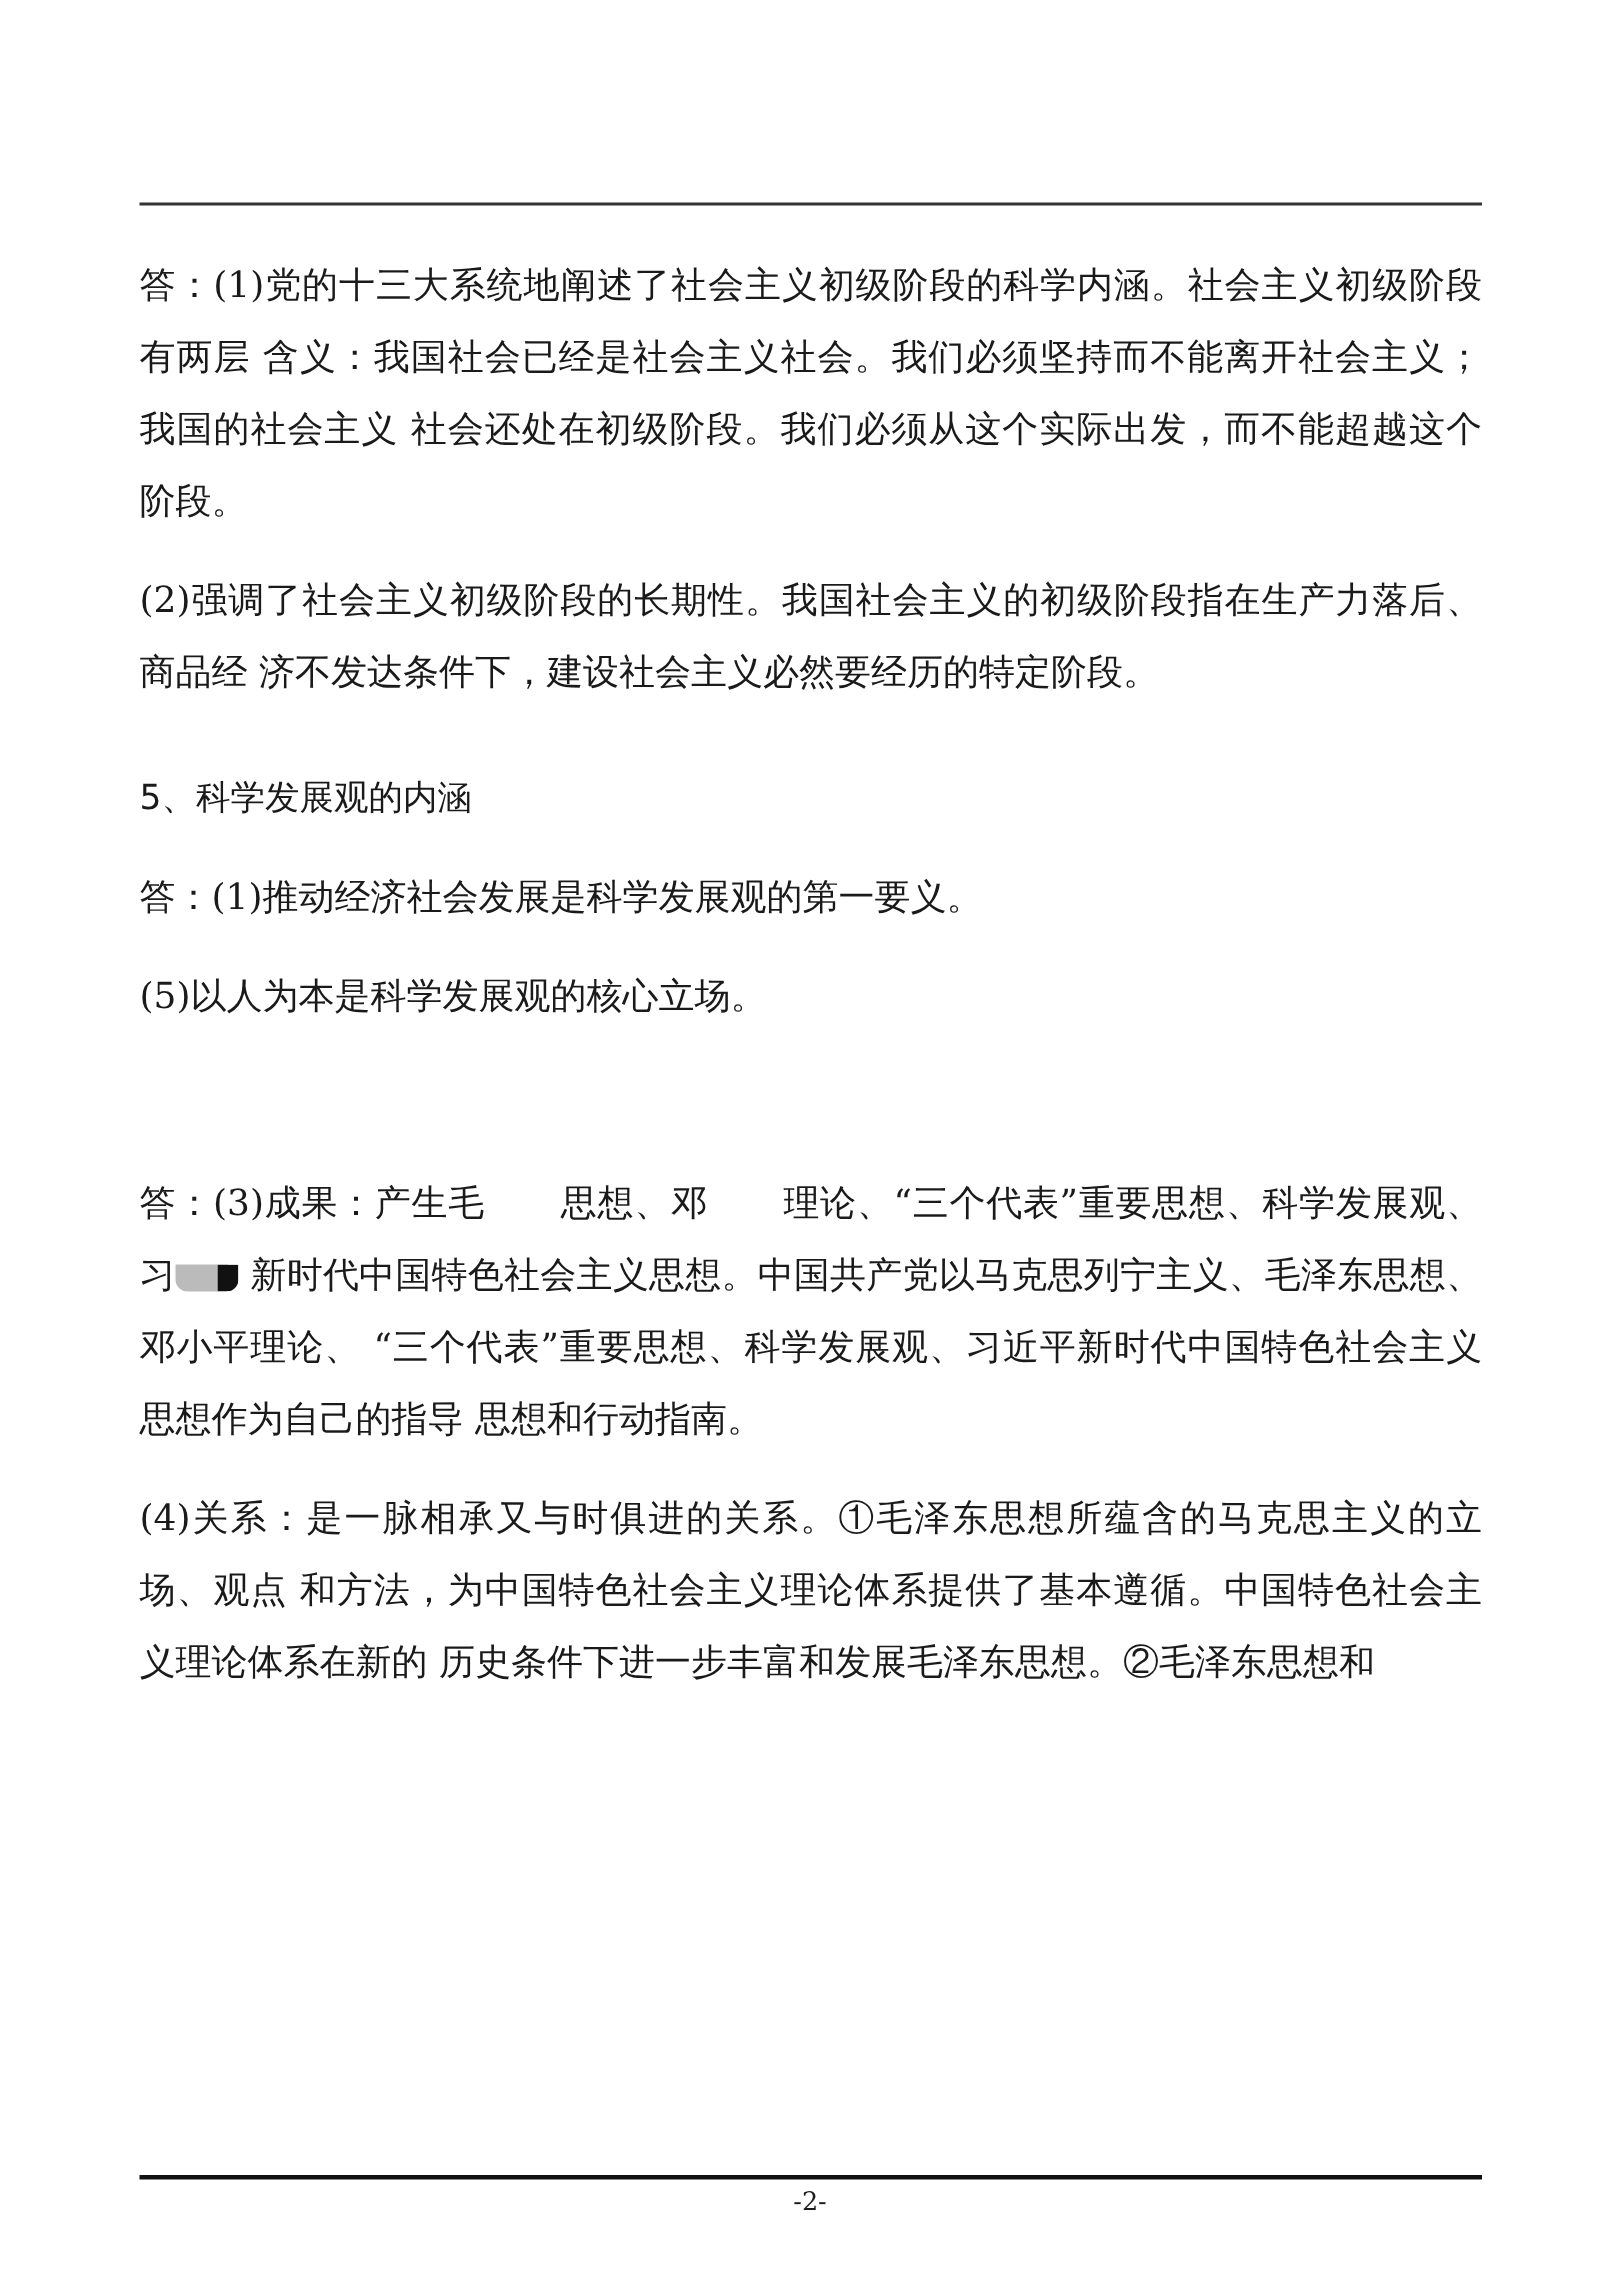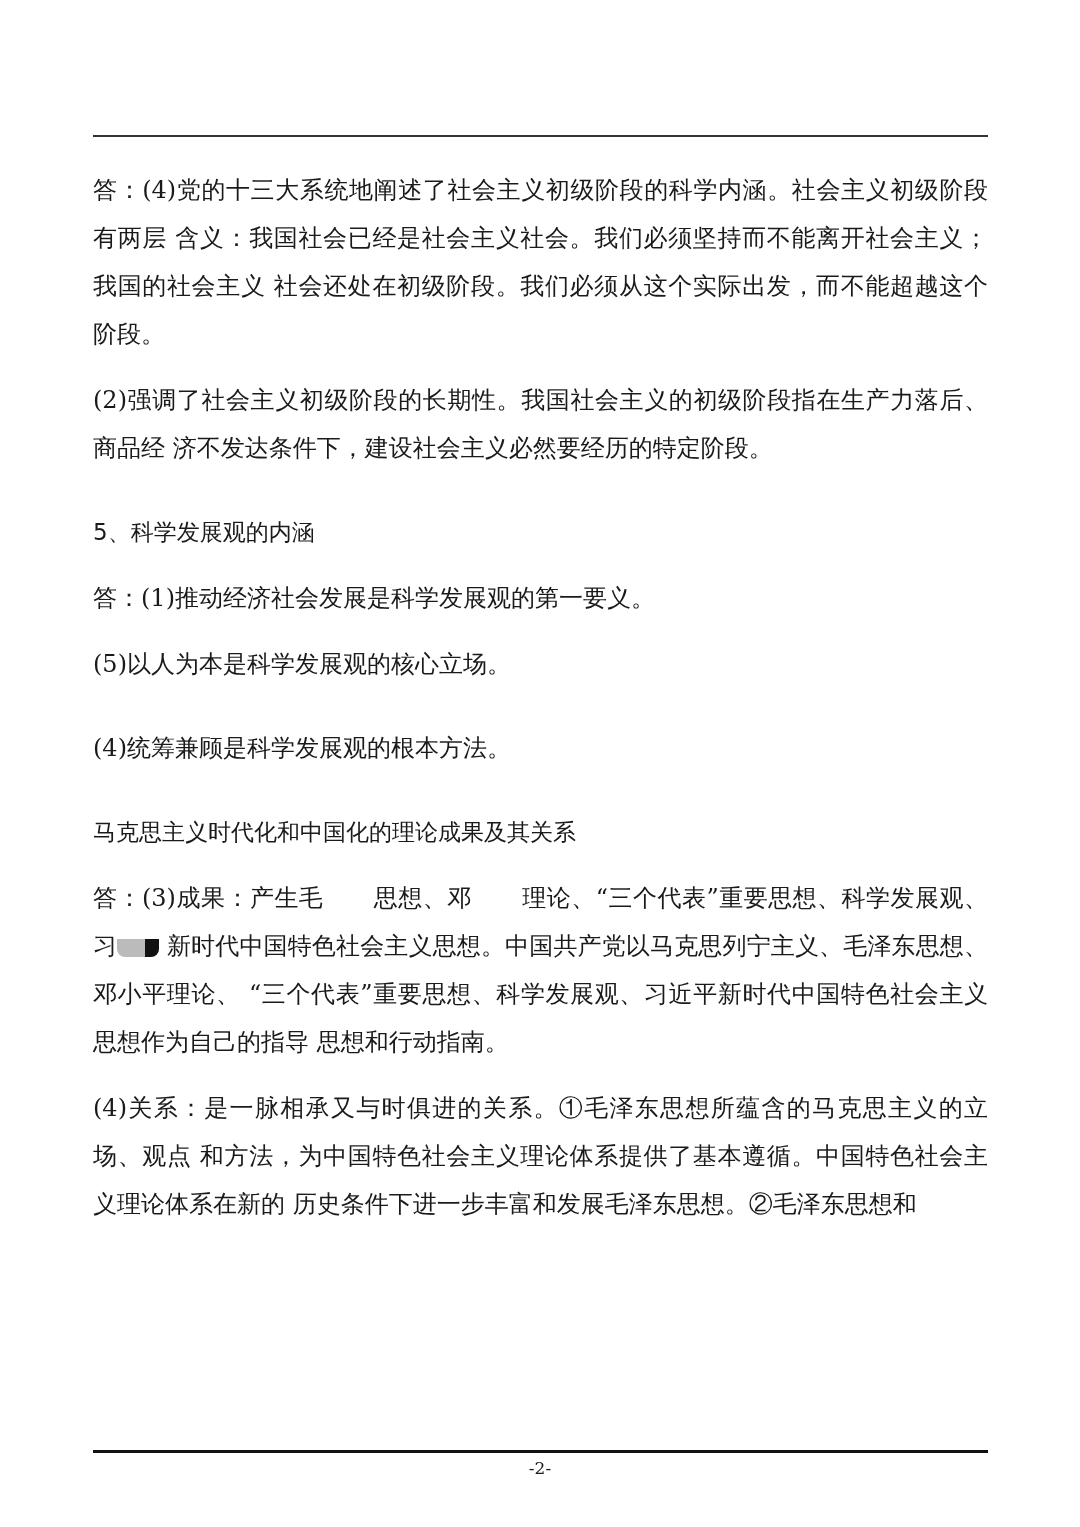--- a/index.html
+++ b/index.html
@@ -14,36 +14,34 @@
   .heading { font-weight:normal; font-family:"DejaVu Sans","Liberation Sans",sans-serif; font-size:23px; line-height:48px; margin:0; }
   .redact { display:inline-block; width:28px; height:18px; background:#bbb; border-right:14px solid #111; vertical-align:middle; border-radius:0 0 8px 8px; }
   .blank { display:inline-block; width:50px; }
 </style>
 </head>
 <body>
 
 <div class="rule-top"></div>
 
 <div class="content">
-  <p class="para">答：(4)党的十三大系统地阐述了社会主义初级阶段的科学内涵。社会主义初级阶段有两层 含义：我国社会已经是社会主义社会。我们必须坚持而不能离开社会主义；我国的社会主义 社会还处在初级阶段。我们必须从这个实际出发，而不能超越这个阶段。</p>
+  <p class="para">答：(1)党的十三大系统地阐述了社会主义初级阶段的科学内涵。社会主义初级阶段有两层 含义：我国社会已经是社会主义社会。我们必须坚持而不能离开社会主义；我国的社会主义 社会还处在初级阶段。我们必须从这个实际出发，而不能超越这个阶段。</p>
   <div class="gap"></div>
   <p class="para">(2)强调了社会主义初级阶段的长期性。我国社会主义的初级阶段指在生产力落后、商品经 济不发达条件下，建设社会主义必然要经历的特定阶段。</p>
   <div class="gap"></div>
   <div class="gap"></div>
   <p class="heading">5、科学发展观的内涵</p>
   <div class="gap"></div>
   <p class="para">答：(1)推动经济社会发展是科学发展观的第一要义。</p>
   <div class="gap"></div>
   <p class="para">(5)以人为本是科学发展观的核心立场。</p>
   <div class="gap"></div>
   <div class="gap"></div>
-  <p class="para">(4)统筹兼顾是科学发展观的根本方法。</p>
   <div class="gap"></div>
   <div class="gap"></div>
-  <p class="heading">马克思主义时代化和中国化的理论成果及其关系</p>
   <div class="gap"></div>
   <p class="para">
     <span>答：(3)成果：产生毛</span><span class="blank"></span><span>思想、邓</span><span class="blank"></span><span>理论、“三个代表”重要思想、科学发展观、习</span><span class="redact"></span> <span>新时代中国特色社会主义思想。中国共产党以马克思列宁主义、毛泽东思想、邓小平理论、 “三个代表”重要思想、科学发展观、习近平新时代中国特色社会主义思想作为自己的指导 思想和行动指南。</span>
   </p>
   <div class="gap"></div>
   <p class="para">(4)关系：是一脉相承又与时俱进的关系。①毛泽东思想所蕴含的马克思主义的立场、观点 和方法，为中国特色社会主义理论体系提供了基本遵循。中国特色社会主义理论体系在新的 历史条件下进一步丰富和发展毛泽东思想。②毛泽东思想和</p>
 </div>
 
 <div class="rule-bottom"></div>
 <div class="page-no">-2-</div>

